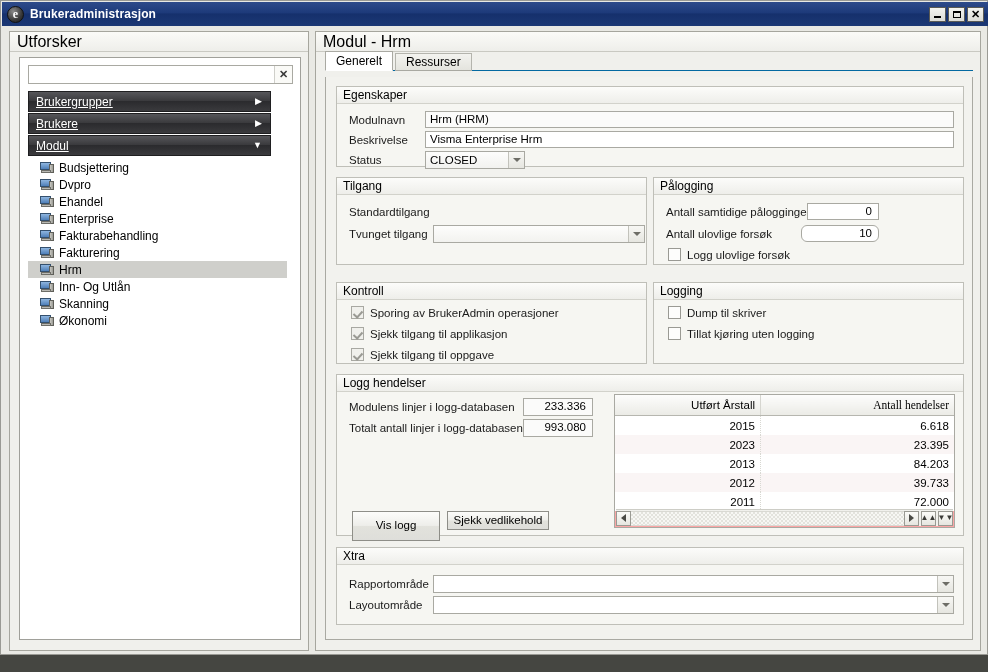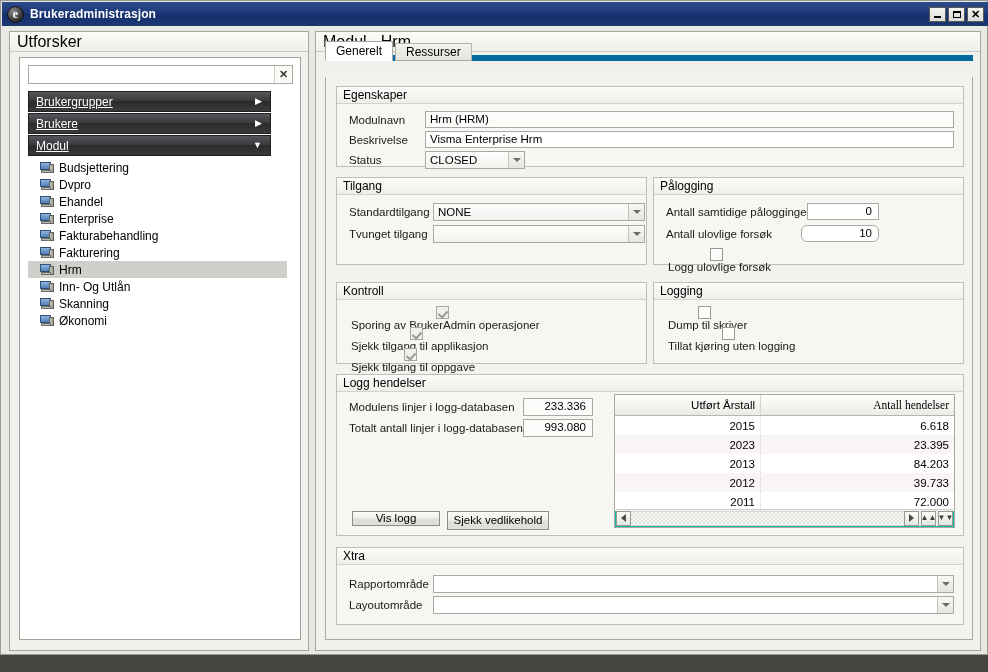--- a/index.html
+++ b/index.html
@@ -235,24 +235,24 @@
     left: 9px; top: 2px;
     width: 5px; height: 9px;
     background: linear-gradient(to right, #c9c9c3 0%, #9b9b95 100%);
     border: 1px solid #5f5f59;
     box-sizing: border-box;
   }
 
   
   .tabstrip {
     position: absolute;
-    left: 9px; top: 9px;
+    left: 9px; top: 19px;
     width: 648px;
     height: 20px;
-    border-bottom: 6px solid #0369a1;
+    border-bottom: 1px solid #0369a1;
     box-sizing: border-box;
     padding-left: 20px;
   }
   .tab {
     position: absolute;
     top: 0;
     height: 20px;
     line-height: 19px;
     padding: 0 10px;
     font-size: 12px;
@@ -360,25 +360,24 @@
     border-left: 4px solid transparent;
     border-right: 4px solid transparent;
     border-top: 4px solid #6d6d66;
   }
   .combo.wide-white { background: #ffffff; }
 
   
   .cbrow {
     position: absolute;
     display: flex;
-    align-items: center;
+    align-items: flex-end;
     font-size: 11.5px;
     color: #1a1a1a;
     white-space: nowrap;
-    flex-direction: column;
   }
   .cbox {
     width: 13px; height: 13px;
     border: 1px solid #9a9a94;
     background: #fdfdfc;
     box-sizing: border-box;
     margin-right: 6px;
     position: relative;
     flex: none;
   }
@@ -406,21 +405,21 @@
     color: #000;
     display: flex;
     align-items: center;
     justify-content: center;
     line-height: 1;
   }
 
   
   .grid {
     position: absolute;
-    background: #14b8a6;
+    background: #fca5a5;
     border: 1px solid #a9a9a2;
     box-sizing: border-box;
     overflow: hidden;
   }
   .grid table {
     border-collapse: collapse;
     width: 100%;
     font-size: 11.5px;
   }
   .grid th {
@@ -638,26 +637,20 @@
           <span class="cv">CLOSED</span>
           <span class="cbtn">
               <i class="chev"></i>
             </span>
         </div>
       </div>
 
       <div class="group" style="left:10px; top:100px; width:311px; height:88px;">
         <div class="gtitle">Tilgang</div>
         <div class="fld-label" style="left:12px; top:26px;">Standardtilgang</div>
-        <div class="combo" style="left:96px; top:25px; width:212px; height:18px;">
-          <span class="cv">NONE</span>
-          <span class="cbtn">
-              <i class="chev"></i>
-            </span>
-        </div>
         <div class="fld-label" style="left:12px; top:48px;">Tvunget tilgang</div>
         <div class="combo" style="left:96px; top:47px; width:212px; height:18px;">
           <span class="cv"></span>
           <span class="cbtn">
               <i class="chev"></i>
             </span>
         </div>
       </div>
 
       <div class="group" style="left:327px; top:100px; width:311px; height:88px;">
@@ -702,21 +695,21 @@
 
       <div class="group" style="left:10px; top:297px; width:628px; height:162px;">
         <div class="gtitle">Logg hendelser</div>
 
         <div class="fld-label" style="left:12px; top:24px;">Modulens linjer i logg-databasen</div>
         <div class="txtbox num" style="left:186px; top:23px; width:70px; height:18px;">233.336</div>
 
         <div class="fld-label" style="left:12px; top:45px;">Totalt antall linjer i logg-databasen</div>
         <div class="txtbox num" style="left:186px; top:44px; width:70px; height:18px;">993.080</div>
 
-        <div class="btn" style="left:15px; top:136px; width:88px; height:15px;">Vis logg</div>
+        <div class="btn" style="left:15px; top:136px; width:88px; height:30px;">Vis logg</div>
         <div class="btn" style="left:110px; top:136px; width:102px; height:19px;">Sjekk vedlikehold</div>
 
         <div class="grid" style="left:277px; top:19px; width:341px; height:134px;">
           <table>
             <thead>
               <tr>
                 <th style="width:140px;">Utført Årstall</th>
                 <th>Antall hendelser</th>
               </tr>
             </thead>

